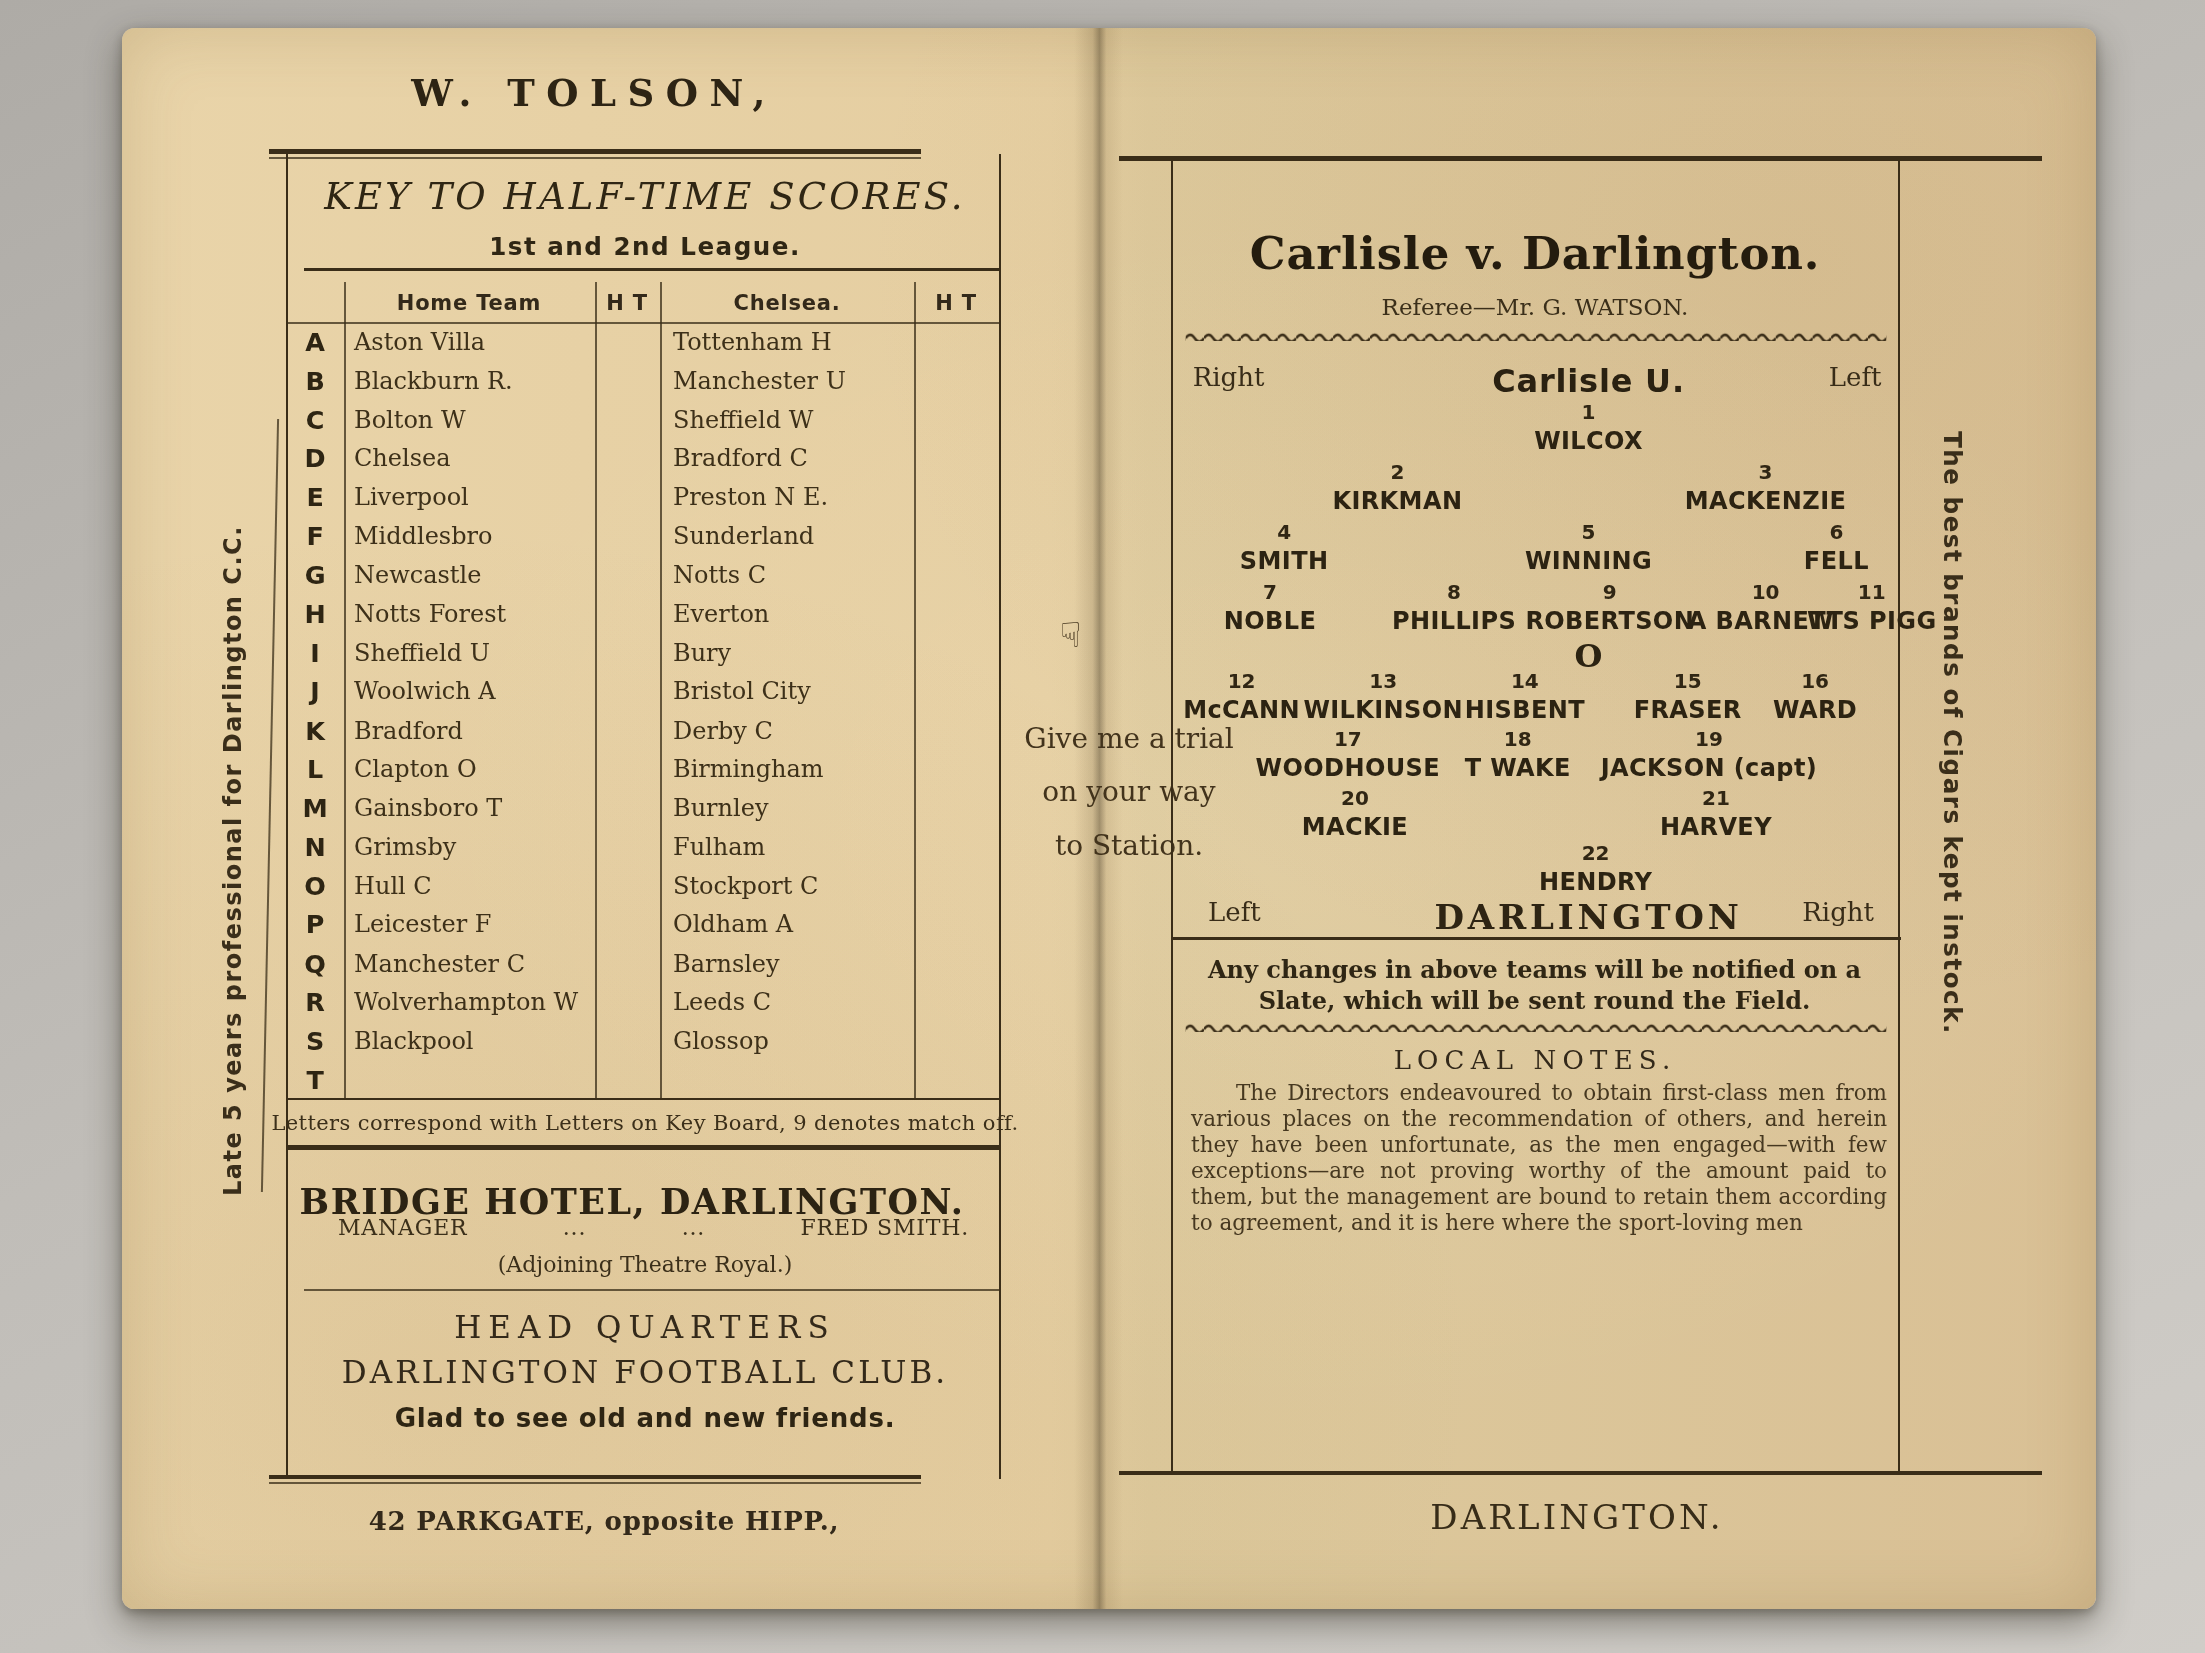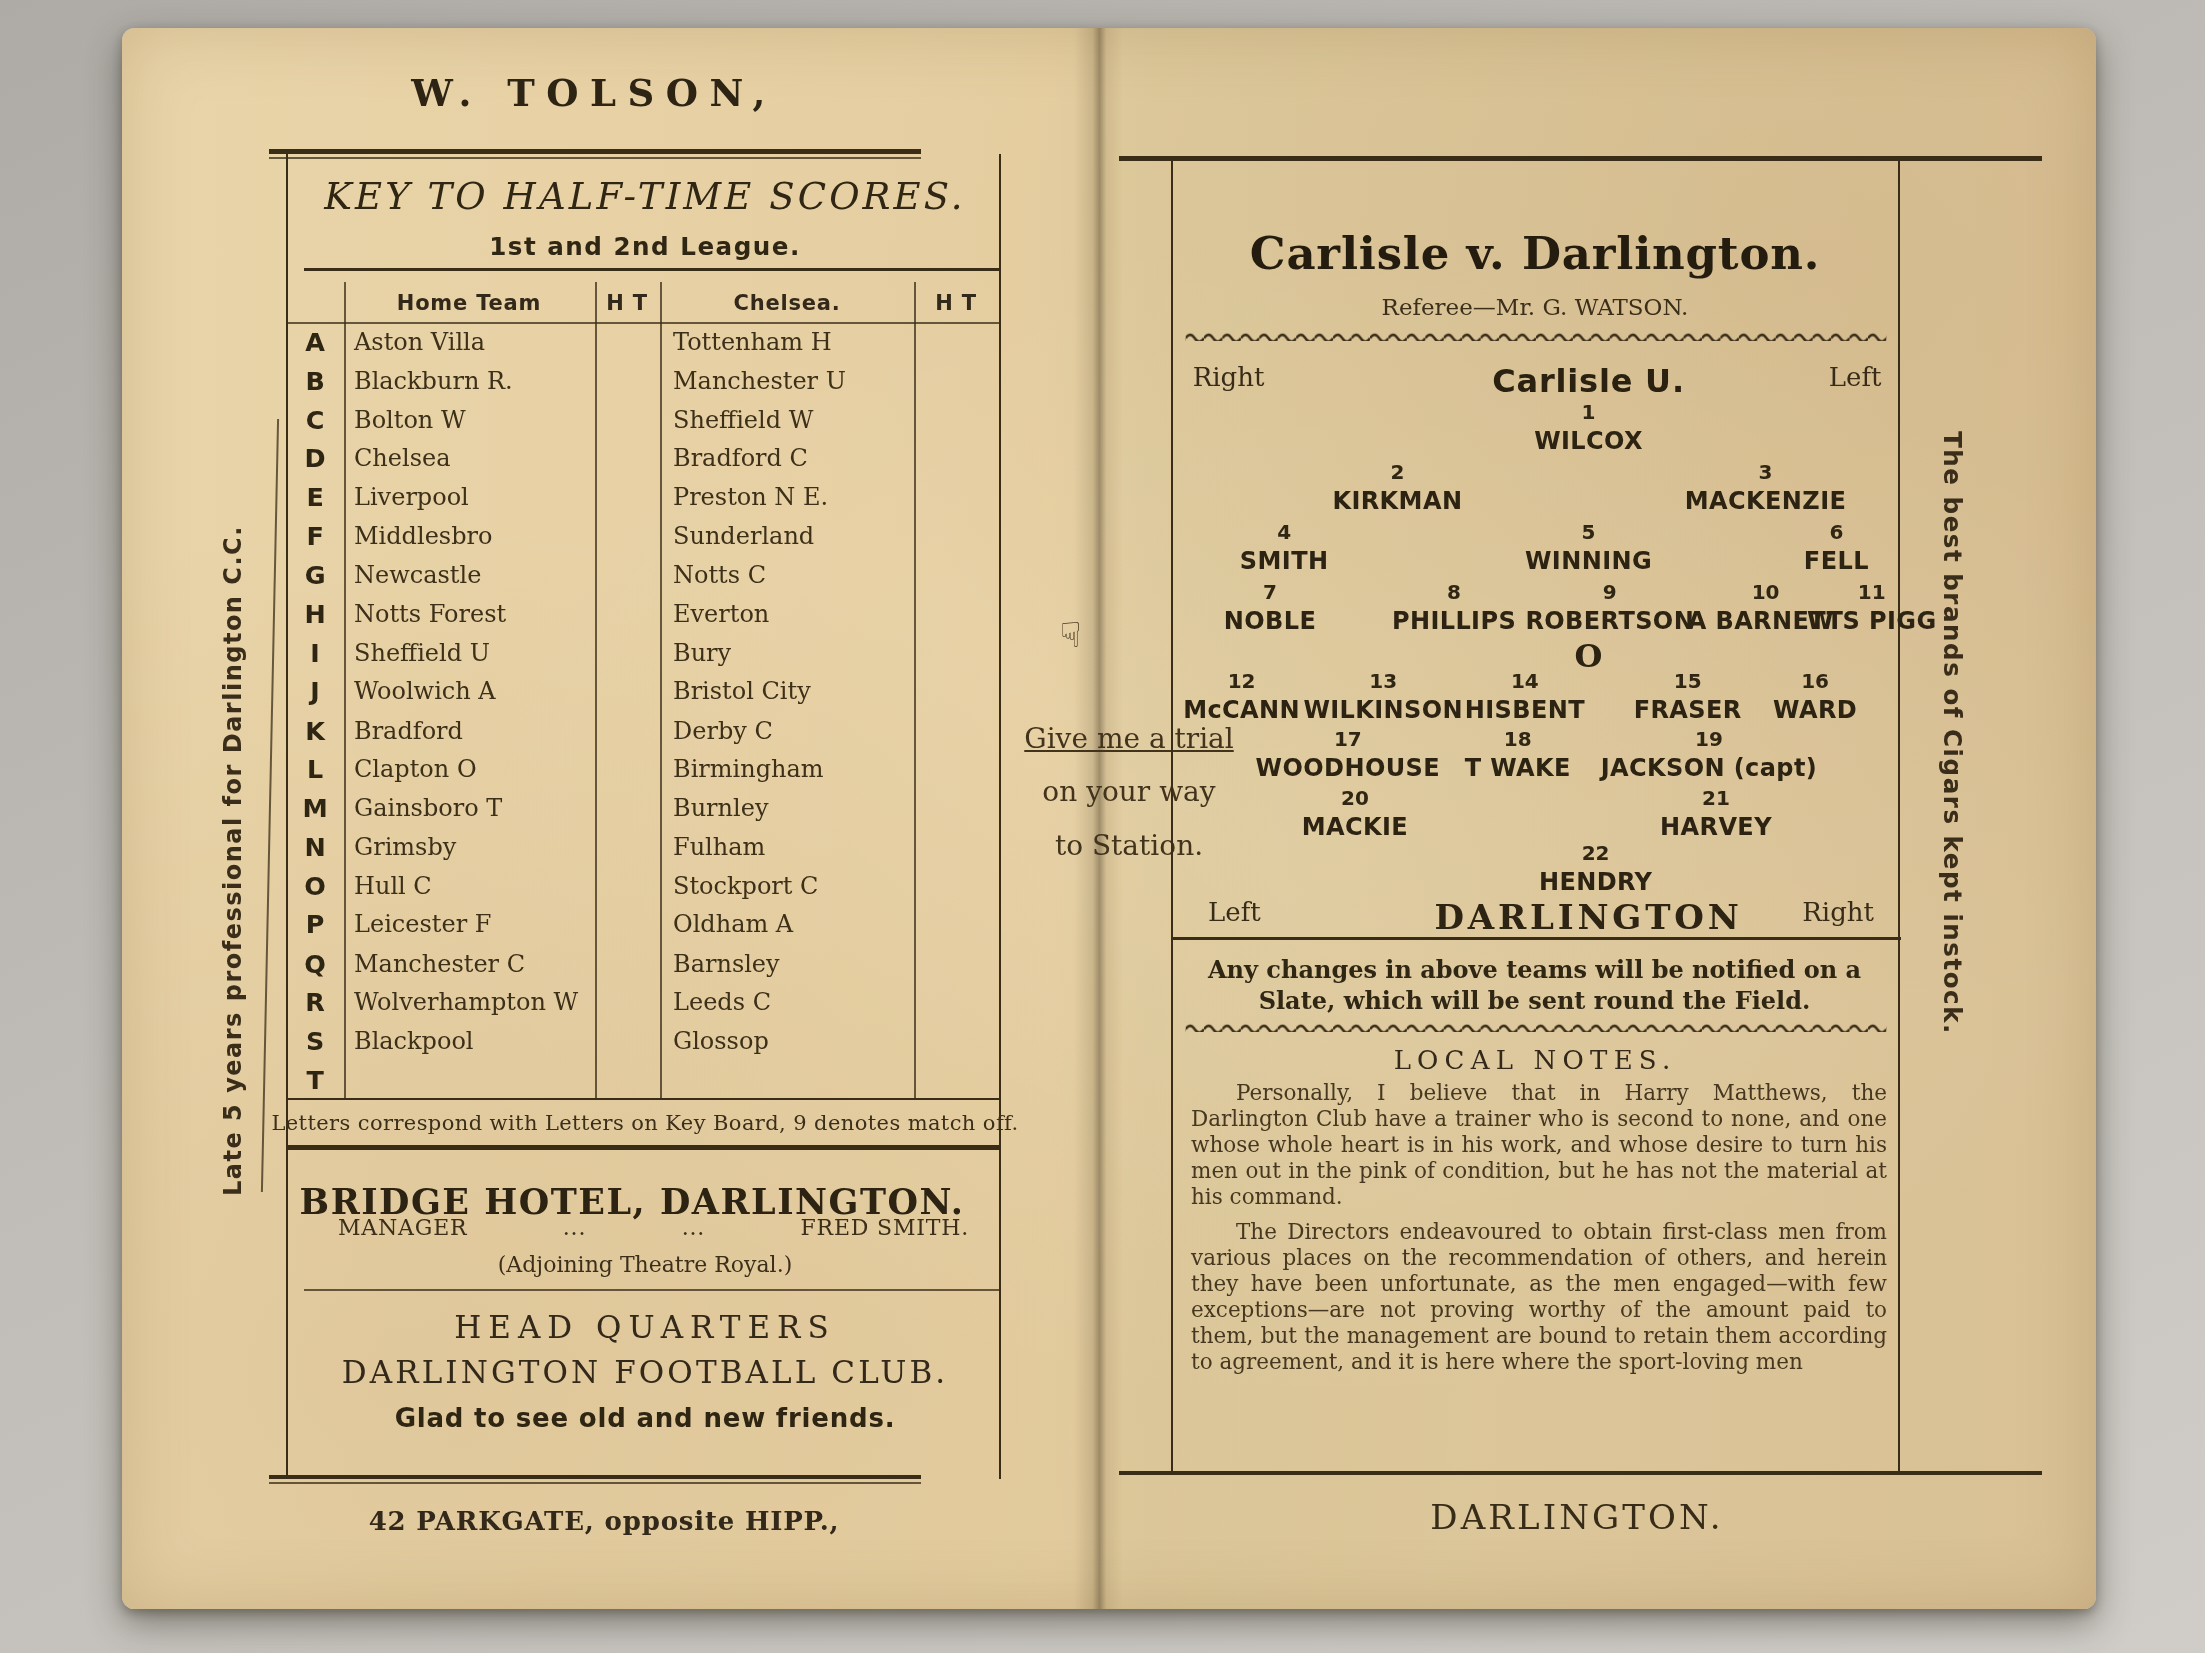--- a/index.html
+++ b/index.html
@@ -212,21 +212,21 @@
 
   <div class="abs rule" style="left:269px;top:1475px;width:652px;height:3.8px;"></div>
   <div class="abs thin" style="left:269px;top:1482px;width:652px;height:1.5px;"></div>
   <div class="abs parkgate" style="left:604px;top:1506px;transform:translateX(-50%);">42 PARKGATE, opposite HIPP.,</div>
 
   <div class="abs vnoteL" style="left:219px;top:423px;height:773px;">Late 5 years professional for Darlington C.C.</div>
   <div class="abs thin" style="left:269px;top:419px;width:2.3px;height:773px;transform:rotate(1.2deg);"></div>
 
   <div class="abs fold"></div>
   <div class="abs hand" style="left:1060px;top:615px;">☟</div>
-  <div class="abs trial" style="left:1129px;top:722px;text-decoration:underline;">Give me a trial</div>
+  <div class="abs trial" style="left:1129px;top:722px;">Give me a trial</div>
   <div class="abs trial" style="left:1129px;top:775px;">on your way</div>
   <div class="abs trial" style="left:1129px;top:829px;">to Station.</div>
 
   <div class="abs rule" style="left:1119px;top:156px;width:923px;height:4.6px;"></div>
 
   <div class="abs rule" style="left:1171px;top:161px;width:2.3px;height:1313px;"></div>
   <div class="abs rule" style="left:1898px;top:161px;width:2.3px;height:1313px;"></div>
 
   <div class="abs matchtitle" style="left:1535px;top:227px;transform:translateX(-50%);">Carlisle  v.  Darlington.</div>
   <div class="abs referee" style="left:1535px;top:294px;transform:translateX(-50%);">Referee—Mr. G. WATSON.</div>
@@ -354,21 +354,20 @@
         <pattern id="wv2" width="24" height="16" patternUnits="userSpaceOnUse">
       <path d="M0 12 Q6 3 12 12 T24 12" fill="none" stroke="#3a2d18" stroke-width="3.2"></path>
     </pattern>
       </defs>
     <rect width="912" height="16" fill="url(#wv2)"></rect>
   </svg>
 
   <div class="abs lnotes-title" style="left:1535px;top:1045px;transform:translateX(-50%);">LOCAL NOTES.</div>
 
   <div class="abs lnotes" style="left:1191px;top:1080px;width:696px;">
-    <p>Personally, I believe that in Harry Matthews, the Darlington Club have a trainer who is second to none, and one whose whole heart is in his work, and whose desire to turn his men out in the pink of condition, but he has not the material at his command.</p>
     <p>The Directors endeavoured to obtain first-class men from various places on the recommendation of others, and herein they have been unfortunate, as the men engaged—with few exceptions—are not proving worthy of the amount paid to them, but the management are bound to retain them according to agreement, and it is here where the sport-loving men</p>
   </div>
 
   <div class="abs rule" style="left:1119px;top:1471px;width:923px;height:3.8px;"></div>
   <div class="abs darl-footer" style="left:1577px;top:1497px;transform:translateX(-50%);">DARLINGTON.</div>
 
   <div class="abs vnoteR" style="left:1938px;top:431px;height:777px;">The best brands of Cigars kept instock.</div>
 </div>
 
 

